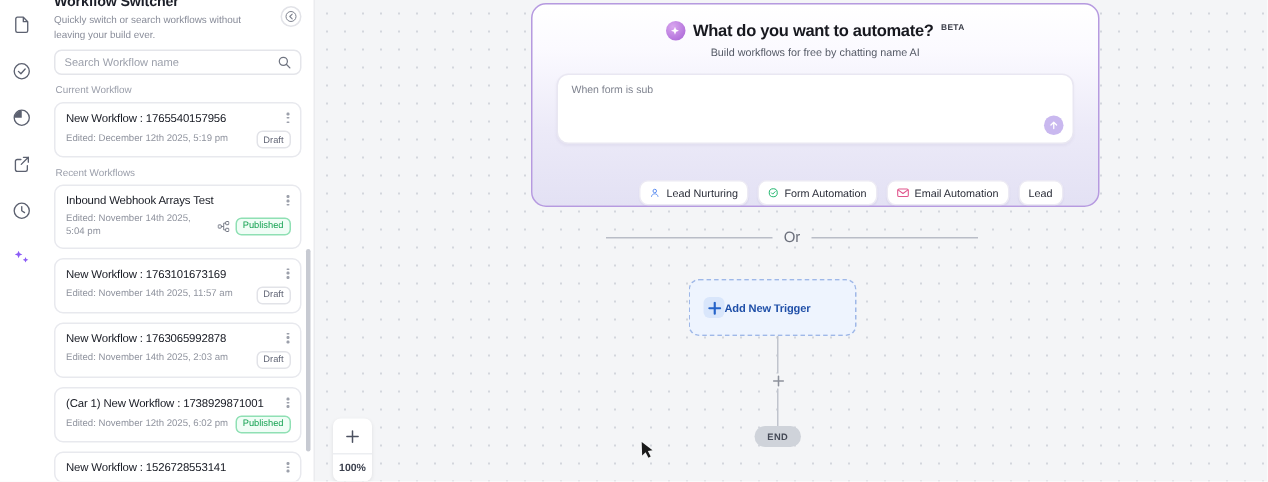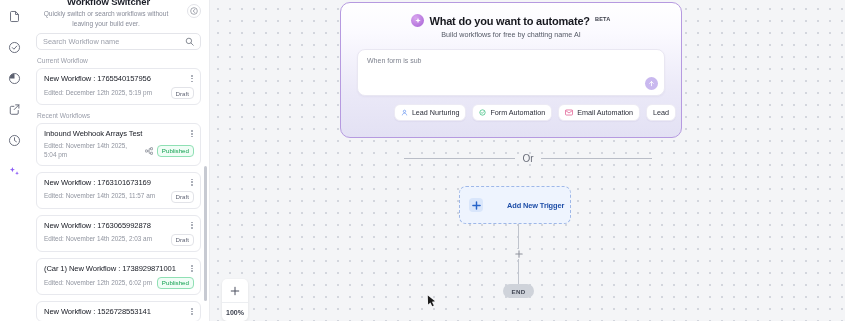--- a/index.html
+++ b/index.html
@@ -37,21 +37,21 @@
     position: absolute; left: 28px; top: 0; width: 182px; height: 321px;
     background: #ffffff; z-index: 4;
     border-right: 1px solid #ebecef;
     overflow: hidden;
   }
   .sb-inner { padding: 0 8px; position: relative; }
   .sb-title {
     font-size: 9.5px; font-weight: bold; color: #1b1e28;
     padding-top: 0px; margin-top: -4px; letter-spacing: -0.1px;
   }
-  .sb-head-row { display: flex; align-items: flex-start; gap: 6px; text-align: center; }
+  .sb-head-row { display: flex; align-items: flex-start; gap: 6px; }
   .sb-sub {
     font-size: 6.6px; color: #888c99; line-height: 1.45; margin-top: 2px;
     width: 140px;
   }
   .sb-collapse {
     width: 14px; height: 14px; border: 1px solid #e2e3e8; border-radius: 50%;
     display: flex; align-items: center; justify-content: center;
     color: #7c808d; flex: 0 0 auto; margin-top: 4px; background:#fff;
   }
   .search {
@@ -92,21 +92,21 @@
   }
   .kebab i { display:block; width:1.6px; height:1.6px; background:#9ca0ab; border-radius:50%; margin:1.1px auto;}
   .node-ico { color:#6f7480; display:flex; }
   .sb-scroll {
     position: absolute; right: 2px; top: 166px; width: 3px; height: 135px;
     background: #c7cad2; border-radius: 2px;
   }
 
   
   .chat {
-    position: absolute; left: 340px; top: 2px; width: 342px; height: 136px;
+    position: absolute; left: 354px; top: 2px; width: 379px; height: 136px;
     border: 1.5px solid #b69ae0; border-radius: 10px;
     background: linear-gradient(180deg,#ffffff 0%,#fbfaff 22%,#eceaf8 62%,#e3e1f4 100%);
     overflow: hidden;
   }
   .chat-head { display: flex; align-items: center; justify-content: center; gap: 5px; margin-top: 11px; }
   .spark-badge {
     width: 13px; height: 13px; border-radius: 50%;
     background: radial-gradient(circle at 35% 30%, #d9a6ef, #a55fd4);
     display: flex; align-items: center; justify-content: center; color: #fff;
   }
@@ -117,41 +117,41 @@
     margin: 10px 16px 0 16px; height: 47px; background: #fff;
     border: 1px solid #e9e7f2; border-radius: 8px; position: relative;
     box-shadow: 0 1px 2px rgba(70,50,120,0.05);
   }
   .composer-text { font-size: 7px; color: #7f838f; padding: 7px 9px; }
   .send-btn {
     position: absolute; right: 6px; bottom: 5px; width: 13px; height: 13px;
     border-radius: 50%; background: #c9b8ef;
     display: flex; align-items: center; justify-content: center; color: #fff;
   }
-  .chips { display: flex; justify-content: center; align-items: center; gap: 6px; margin-top: 8px; padding-left: 48px; }
+  .chips { display: flex; justify-content: center; align-items: center; gap: 6px; margin-top: 24px; padding-left: 48px; }
   .chip {
     display: flex; align-items: center; gap: 4px; background: #ffffff;
     border: 1px solid #eceaf4; border-radius: 6px; padding: 3px 6px;
     font-size: 7.2px; color: #2a2d38; white-space: nowrap;
     box-shadow: 0 1px 1px rgba(80,60,130,0.05);
   }
   .chip .ci { display: flex; }
 
   
   .or-wrap {
     position: absolute; left: 404px; top: 153px; width: 248px;
     display: flex; align-items: center; gap: 7px;
   }
   .or-line { flex: 1; height: 1px; background: #b9bdc7; }
   .or-text { font-size: 10px; color: #6b6f7b; }
 
   .trigger {
     position: absolute; left: 459px; top: 186px; width: 112px; height: 38px;
     border: 1.2px dashed #9fb8e8; border-radius: 7px; background: #eef4fe;
-    display: flex; align-items: center; gap: 24px; padding-left: 9px;
+    display: flex; align-items: center; gap: 0; padding-left: 9px;
   }
   .trigger-plus {
     width: 14px; height: 14px; border-radius: 4px; background: #d9e6fb;
     display: flex; align-items: center; justify-content: center;
     color: #2563c9; font-size: 10px; line-height: 1;
   }
   .trigger-label { font-size: 7.4px; font-weight: bold; color: #1f4fa8; letter-spacing: -0.1px; }
 
   .edge {
     position: absolute; left: 518px; top: 224px; width: 1px; height: 65px;

